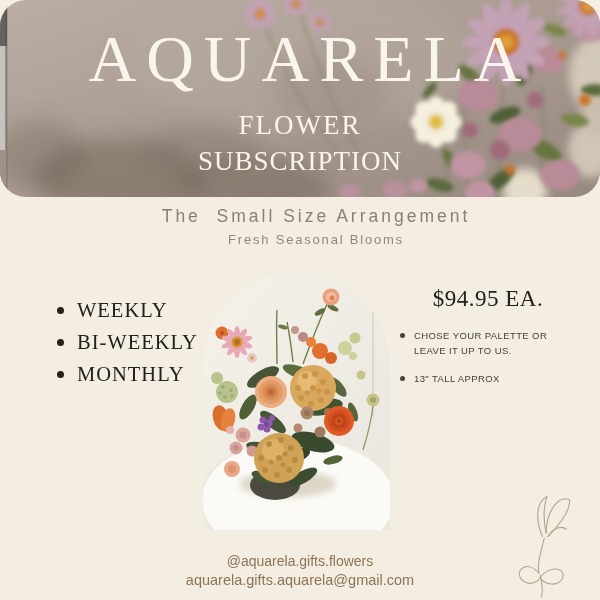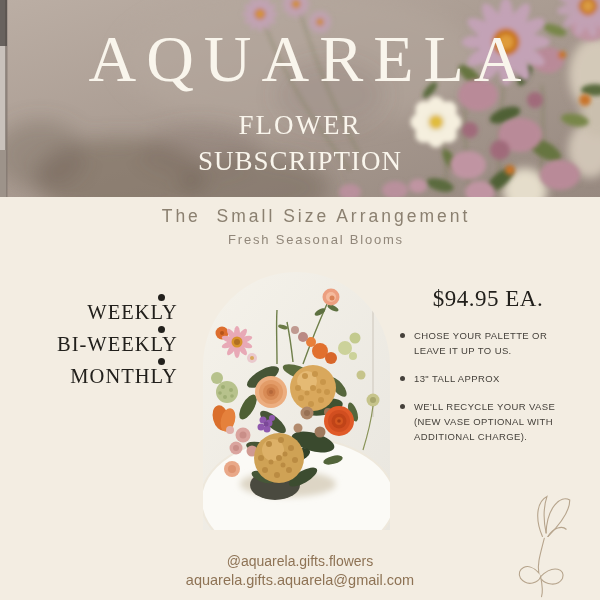--- a/index.html
+++ b/index.html
@@ -1,36 +1,36 @@
 <!DOCTYPE html>
 <html><head>
 <meta charset="utf-8">
 <style>
   html,body{margin:0;padding:0;background:#ffffff;}
   .poster{
     position:relative;width:600px;height:600px;overflow:hidden;
     background:#f3ede2;font-family:"Liberation Sans",sans-serif;
   }
   
-  .hero{position:absolute;left:0;top:0;width:600px;height:197px;overflow:hidden;}
+  .hero{position:absolute;left:0;top:0;width:600px;height:197px;overflow:hidden;border-radius:26px;}
   .hero svg{position:absolute;left:0;top:0;display:block;}
   .hero-text{position:absolute;left:0;width:100%;text-align:center;color:#f9f5ec;
     font-family:"Liberation Serif",serif;}
   .hero-brand{top:26px;font-size:66px;line-height:1;letter-spacing:10px;padding-left:10px;}
   .hero-line1{top:110px;font-size:27px;letter-spacing:2px;}
   .hero-line2{top:146px;font-size:27px;letter-spacing:1px;}
   
   .heading{position:absolute;left:16px;top:206px;width:100%;text-align:center;color:#8b8070;
     font-size:17.5px;letter-spacing:3px;white-space:pre-wrap;}
   .subheading{position:absolute;left:16px;top:232px;width:100%;text-align:center;color:#91877a;
     font-size:13px;letter-spacing:1.8px;}
   
   .freq{position:absolute;left:57px;top:294px;list-style:none;margin:0;padding:0;
     font-family:"Liberation Serif",serif;color:#22201c;}
-  .freq li{display:flex;align-items:flex-end;height:32px;font-size:20.5px;letter-spacing:1px;flex-direction:column;}
+  .freq li{display:flex;align-items:center;height:32px;font-size:20.5px;letter-spacing:1px;}
   .dot{width:7px;height:7px;border-radius:50%;background:#22201c;margin-right:13px;flex:none;}
   
   .arch{position:absolute;left:203px;top:272px;width:187px;height:258px;}
   
   .price{position:absolute;left:398px;top:286px;width:180px;text-align:center;
     font-family:Liberation Serif, serif;font-size:23px;color:#22201c;letter-spacing:0.5px;}
   .details{position:absolute;left:400px;top:328px;width:180px;list-style:none;margin:0;padding:0;}
   .details li{display:flex;margin-bottom:13px;color:#45413b;font-size:9.5px;
     letter-spacing:0.4px;line-height:15px;}
   .details .dot{width:5px;height:5px;background:#45413b;margin:5px 9px 0 0;}
@@ -373,24 +373,20 @@
   <div class="price">$94.95 EA.</div>
   <ul class="details">
     <li>
         <span class="dot"></span>
         <span class="txt">CHOSE YOUR PALETTE OR LEAVE IT UP TO US.</span>
       </li>
     <li>
         <span class="dot"></span>
         <span class="txt">13" TALL APPROX</span>
       </li>
-    <li>
-        <span class="dot"></span>
-        <span class="txt">WE'LL RECYCLE YOUR VASE (NEW VASE OPTIONAL WITH ADDITIONAL CHARGE).</span>
-      </li>
   </ul>
 
   <div class="contact">
     <div class="line1">@aquarela.gifts.flowers</div>
     <div class="line2">aquarela.gifts.aquarela@gmail.com</div>
   </div>
 
   <svg class="corner-flower" viewBox="0 0 90 120">
     <g fill="none" stroke="#b6a48c" stroke-width="1.2" stroke-linecap="round">
       <path d="M40,54 C32,36 33,16 45,10 C41,22 41,36 44,50"></path>

